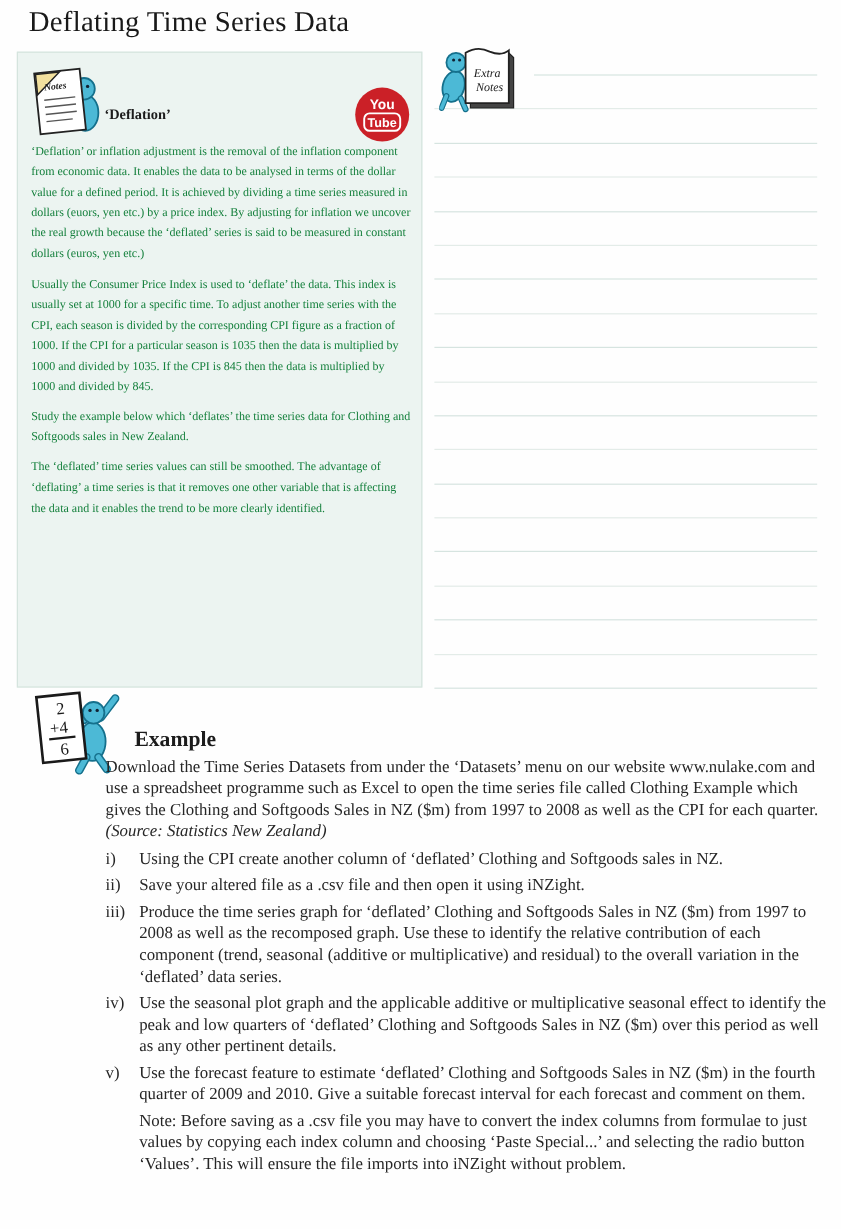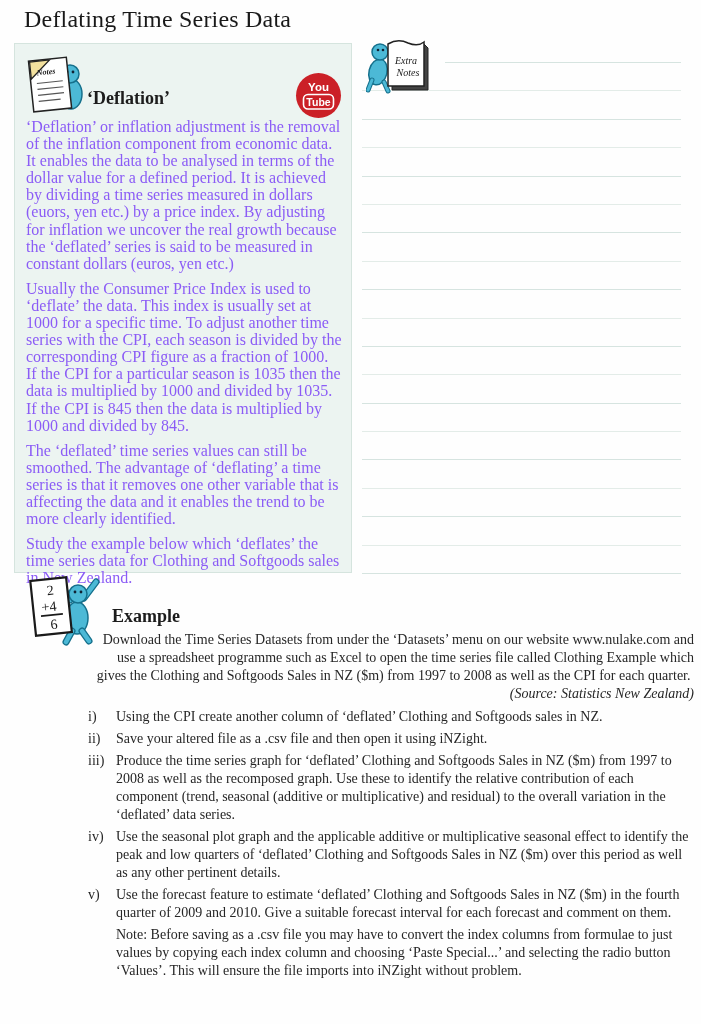--- a/index.html
+++ b/index.html
@@ -16,43 +16,43 @@
     font-size:24px; font-weight:normal; color:#191919; letter-spacing:.2px;
   }
   
   .deflation-box {
     position:absolute; left:14px; top:43px; width:338px; height:530px;
     background:#ecf4f1; border:1px solid #d5e4de;
   }
   .notes-icon { position:absolute; left:10px; top:8px; }
   .box-heading {
     position:absolute; left:72px; top:44px;
-    font-size:18px; font-weight:bold; color:#1c1c1c;
+    font-size:12px; font-weight:bold; color:#1c1c1c;
   }
   .youtube-icon { position:absolute; right:9px; top:28px; cursor:pointer; }
   .box-paragraphs { position:absolute; left:11px; top:74px; right:9px; }
   .box-paragraphs p {
-    font-size:16px; line-height:17.1px; margin-bottom:8px; color:#8b5cf6;
+    font-size:10px; line-height:17.1px; margin-bottom:8px; color:#15803d;
   }
   
   .extra-notes-icon { position:absolute; left:366px; top:34px; z-index:2; }
   .rule-lines { position:absolute; left:362px; top:62px; width:319px; z-index:1; }
   .rule { height:0; border-top:1px solid #d6e4e0; margin-bottom:27.4px; }
   .rule:nth-child(even) { border-top-color:#e3ece8; }
   .rule:nth-child(3n) { border-top-color:#cdddе0; }
   .rule:first-child { margin-left:83px; }
   
   .example-icon { position:absolute; left:24px; top:576px; }
   .example-heading {
     position:absolute; left:112px; top:606px;
     font-size:18px; font-weight:bold; color:#1c1c1c;
   }
   .example-body { position:absolute; left:88px; top:631px; width:606px; }
   .example-body p, .example-body .item { font-size:14px; line-height:18px; }
-  .example-intro { margin-bottom:5px;text-align:right; }
+  .example-intro { margin-bottom:5px; }
   .example-intro em { font-style:italic; }
   .undertake { margin-bottom:5px; }
   .task-list .item { display:flex; margin-bottom:4px; }
   .task-list .num { flex:0 0 28px; }
   .task-list .txt { flex:1;font-family:Liberation Serif, serif; }
   .note-para { margin-left:28px; margin-top:2px; }
 </style>
 </head>
 <body>
 
@@ -87,22 +87,22 @@
       <circle cx="23.5" cy="23.5" r="22.5" fill="#cb2027"></circle>
       <text x="23.5" y="19" text-anchor="middle" font-size="11.5" font-weight="bold" fill="#ffffff" font-family="Liberation Sans, sans-serif">You</text>
       <rect x="8.5" y="22.5" width="30" height="14.5" rx="4.5" fill="none" stroke="#ffffff" stroke-width="1.6"></rect>
       <text x="23.5" y="33.8" text-anchor="middle" font-size="10.5" font-weight="bold" fill="#ffffff" font-family="Liberation Sans, sans-serif">Tube</text>
     </svg>
   </span>
 
   <div class="box-paragraphs">
     <p>‘Deflation’ or inflation adjustment is the removal of the inflation component from economic data.  It enables the data to be analysed in terms of the dollar value for a defined period.  It is achieved by dividing a time series measured in dollars (euors, yen etc.) by a price index.  By adjusting for inflation we uncover the real growth because the ‘deflated’ series is said to be measured in constant dollars (euros, yen etc.)</p>
     <p>Usually the Consumer Price Index is used to ‘deflate’ the data.  This index is usually set at 1000 for a specific time.  To adjust another time series with the CPI, each season is divided by the corresponding CPI figure as a fraction of 1000.  If the CPI for a particular season is 1035 then the data is multiplied by 1000 and divided by 1035.  If the CPI is 845 then the data is multiplied by 1000 and divided by 845.</p>
+    <p>Study the example below which ‘deflates’ the time series data for Clothing and Softgoods sales in New Zealand.</p>
     <p>The ‘deflated’ time series values can still be smoothed.  The advantage of ‘deflating’ a time series is that it removes one other variable that is affecting the data and it enables the trend to be more clearly identified.</p>
-    <p>Study the example below which ‘deflates’ the time series data for Clothing and Softgoods sales in New Zealand.</p>
   </div>
 </div>
 
 <span class="extra-notes-icon">
   <svg width="64" height="62" viewBox="0 0 64 62">
     <g>
       <ellipse cx="12" cy="38" rx="9" ry="13" fill="#4cb9d6" stroke="#15708c" stroke-width="1.5" transform="rotate(14 12 38)"></ellipse>
       <circle cx="14" cy="18" r="8" fill="#4cb9d6" stroke="#15708c" stroke-width="1.5"></circle>
       <circle cx="12" cy="16" r="1.3" fill="#123"></circle>
       <circle cx="17" cy="16" r="1.3" fill="#123"></circle>

